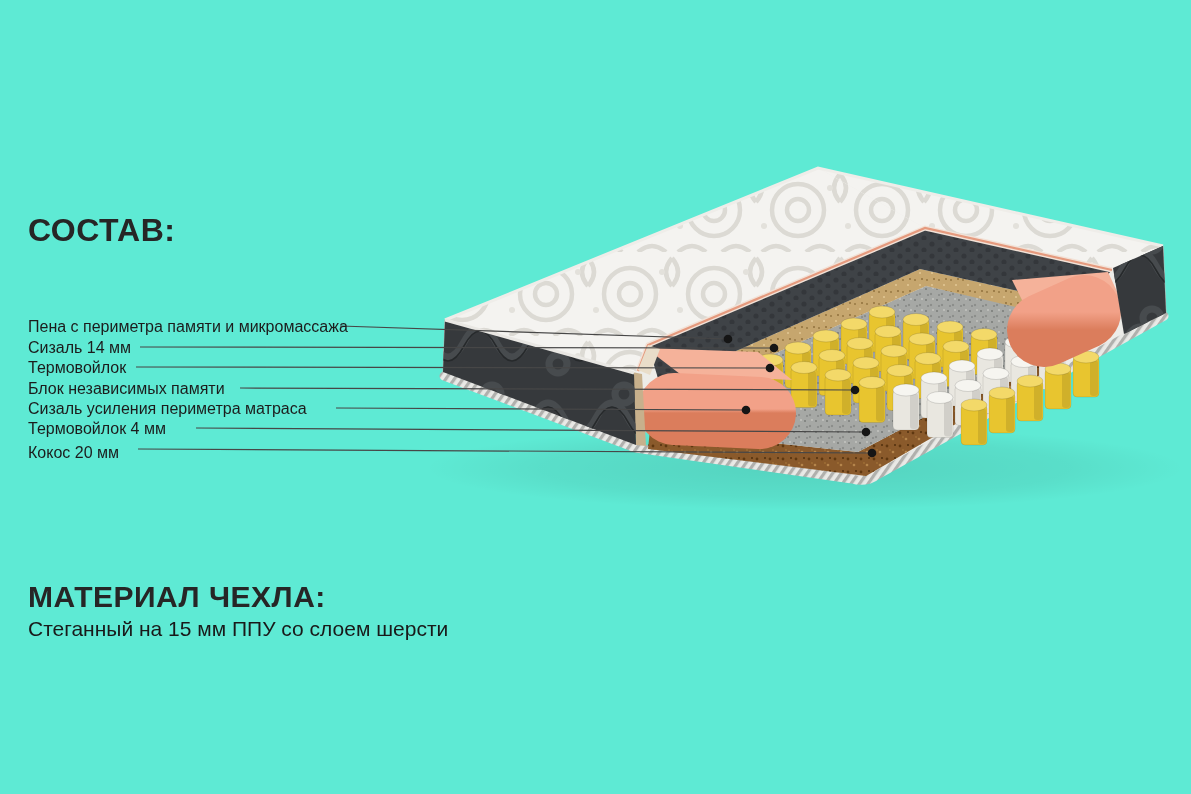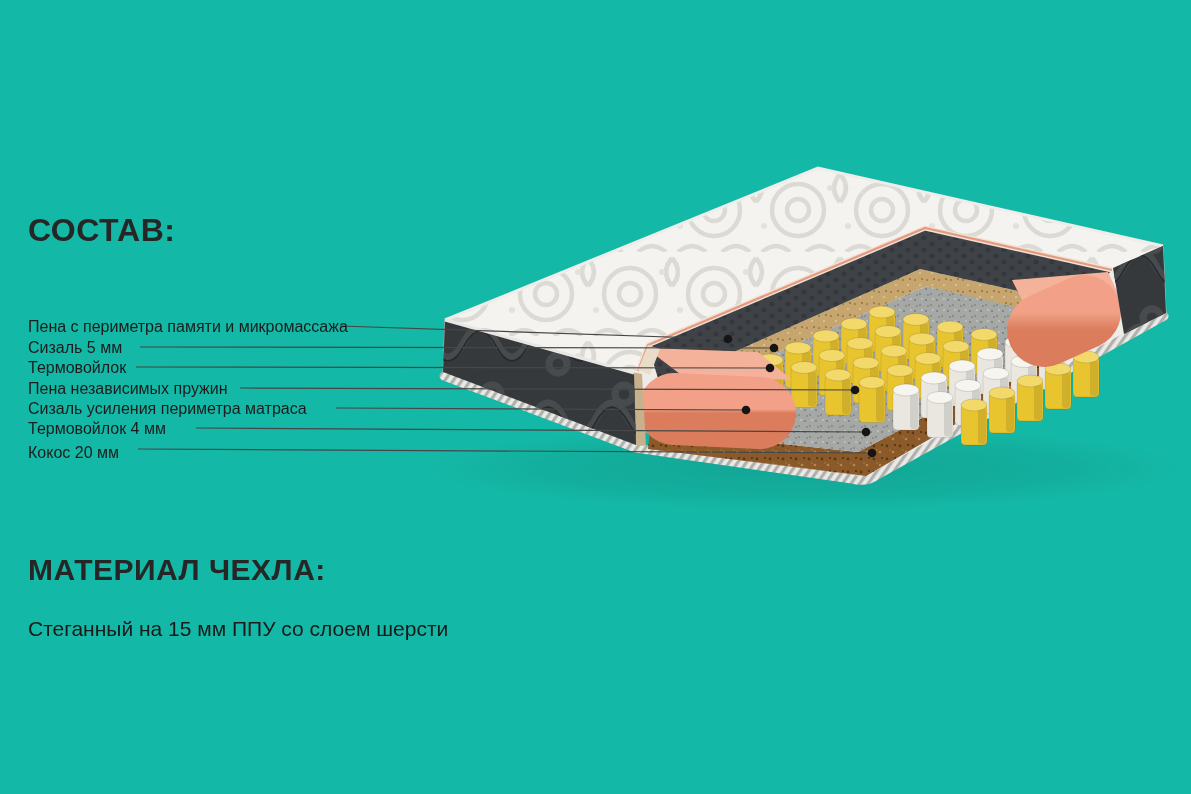--- a/index.html
+++ b/index.html
@@ -1,16 +1,16 @@
 <!DOCTYPE html>
 <html><head>
 <meta charset="utf-8">
 <style>
   html,body{margin:0;padding:0;background:#fff;}
-  #stage{position:relative;width:1191px;height:794px;background:#14b8a6;overflow:hidden;
+  #stage{position:relative;width:1191px;height:794px;background:#5eead4;overflow:hidden;
          font-family:"Liberation Sans","DejaVu Sans",sans-serif;}
   #art{position:absolute;left:0;top:0;width:1191px;height:794px;}
   .txt{position:absolute;color:#1f1f1f;white-space:nowrap;}
   .h1{left:28px;font-size:32px;font-weight:bold;letter-spacing:.5px;color:#262626;}
   .lbl{left:28px;font-size:16px;line-height:19px;color:#1c1c1c;}
   .desc{left:28px;font-size:21px;color:#191919;}
 </style>
 </head>
 <body>
 
@@ -248,22 +248,22 @@
         <line x1="196" y1="428" x2="866" y2="432" stroke="#474747"></line>
         <circle cx="866" cy="432" r="4.3" fill="#151515" stroke="none"></circle>
         <line x1="138" y1="449" x2="872" y2="453" stroke="#474747"></line>
         <circle cx="872" cy="453" r="4.3" fill="#151515" stroke="none"></circle>
       </g>
 </svg>
 
   <div class="txt h1" style="top:212px">СОСТАВ:</div>
 
   <div class="txt lbl" style="top:317px">Пена с периметра памяти и микромассажа</div>
-  <div class="txt lbl" style="top:338px">Сизаль 5 мм</div>
+  <div class="txt lbl" style="top:338px">Сизаль 14 мм</div>
   <div class="txt lbl" style="top:358px">Термовойлок</div>
-  <div class="txt lbl" style="top:379px">Пена независимых пружин</div>
+  <div class="txt lbl" style="top:379px">Блок независимых памяти</div>
   <div class="txt lbl" style="top:399px">Сизаль усиления периметра матраса</div>
   <div class="txt lbl" style="top:419px">Термовойлок 4 мм</div>
   <div class="txt lbl" style="top:443px">Кокос 20 мм</div>
 
-  <div class="txt h1" style="top:553px;font-size:30px">МАТЕРИАЛ ЧЕХЛА:</div>
+  <div class="txt h1" style="top:580px;font-size:30px">МАТЕРИАЛ ЧЕХЛА:</div>
   <div class="txt desc" style="top:617px">Стеганный на 15 мм ППУ со слоем шерсти</div>
 </div>
 
 </body></html>

